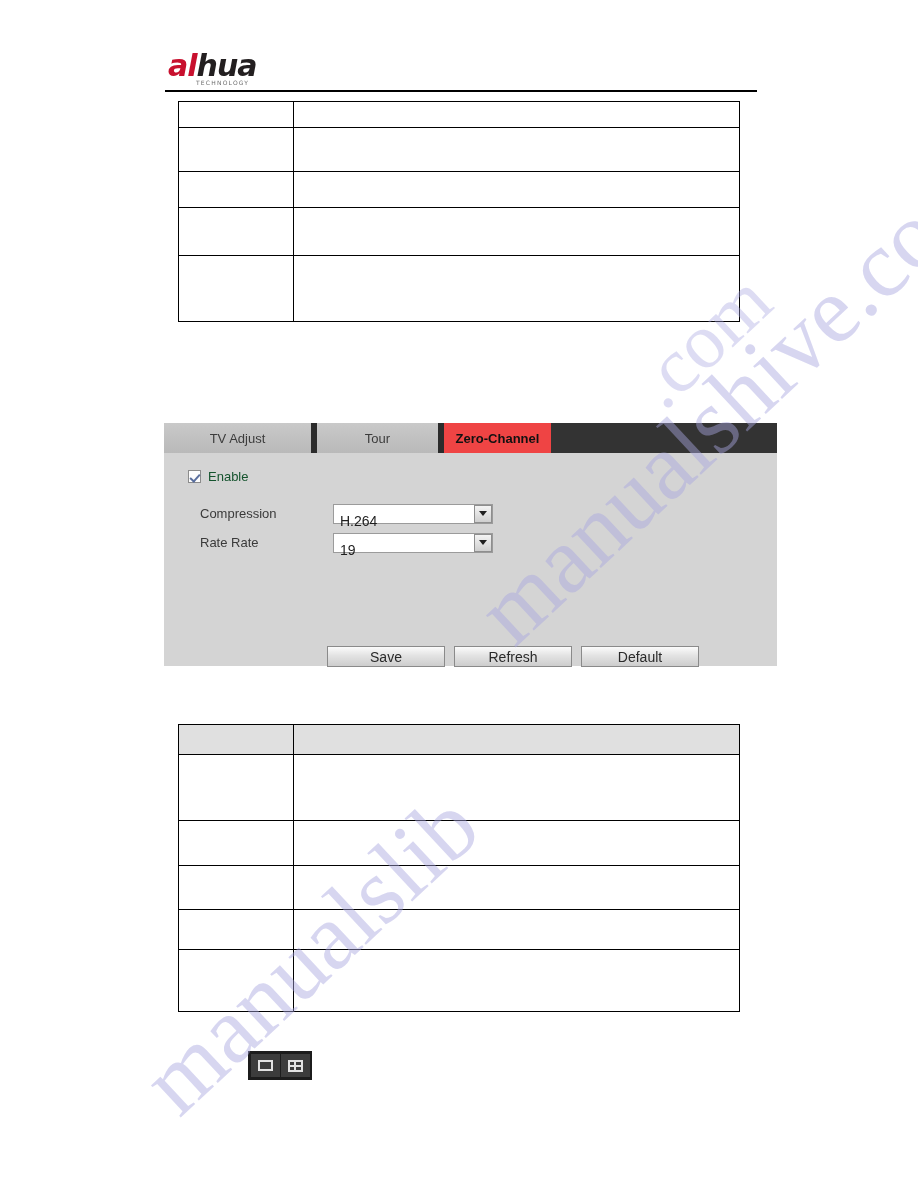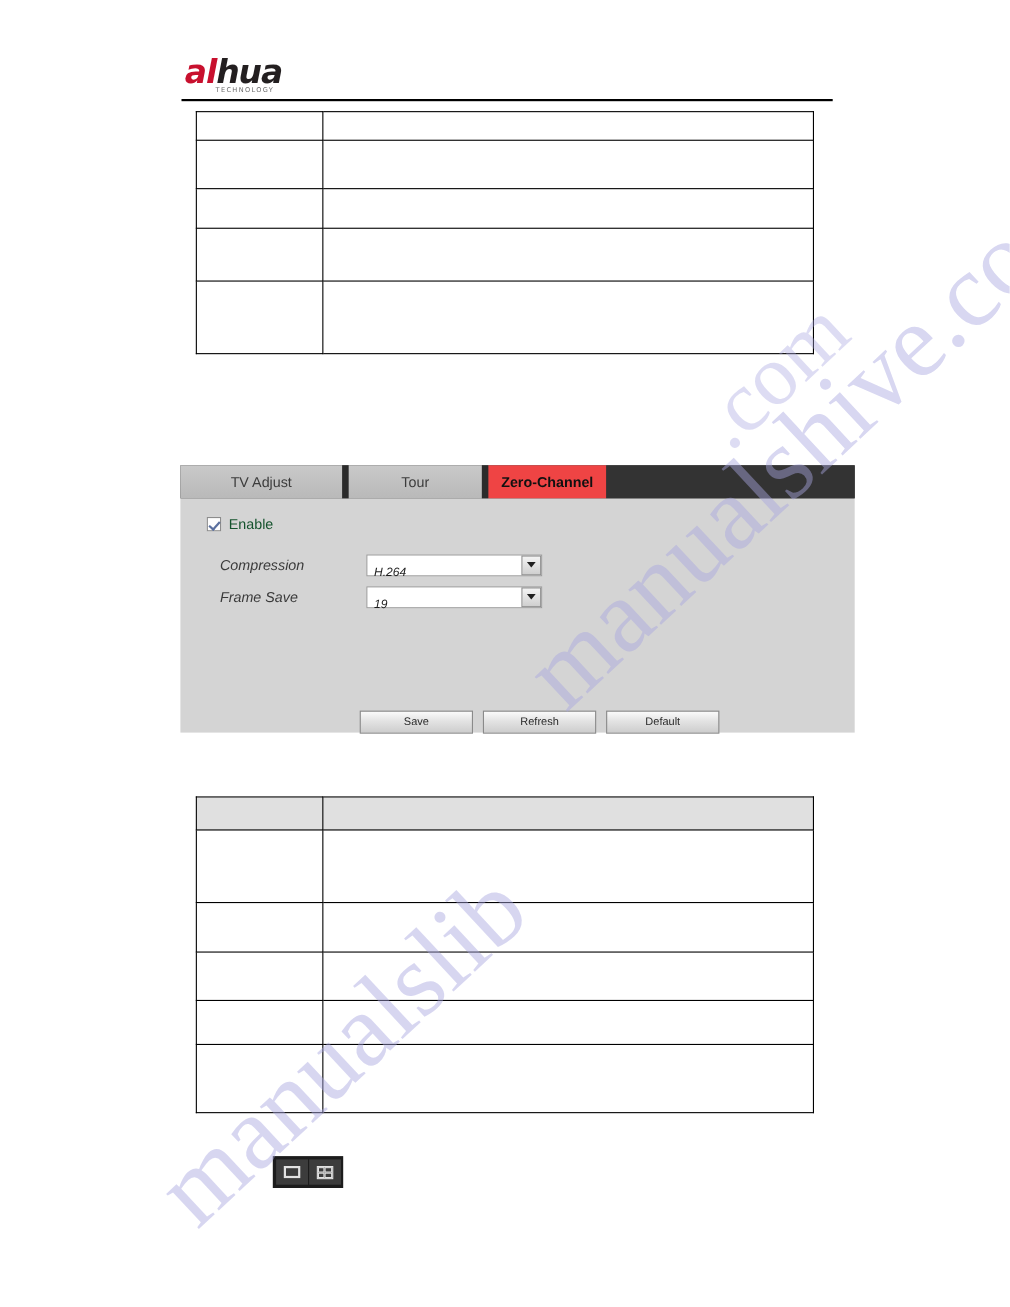--- a/index.html
+++ b/index.html
@@ -183,21 +183,20 @@
   }
   .enable-label {
     font-size: 13px;
     color: #14532d;
   }
 
   .form-grid {
     position: absolute;
     left: 36px;
     top: 46px;
-    font-style: italic;
   }
   .form-row {
     display: flex;
     align-items: center;
     height: 29px;
   }
   .form-label {
     width: 133px;
     font-size: 13px;
     color: #3a3a3a;
@@ -206,21 +205,21 @@
     position: relative;
     width: 160px;
     height: 20px;
     background: #ffffff;
     border: 1px solid #9b9b9b;
     box-sizing: border-box;
     display: flex;
     align-items: center;
   }
   .select-value {
-    font-size: 11px;
+    font-size: 14px;
     color: #1d1d1d;
     padding-left: 6px;
     flex: 1;
     white-space: nowrap;
     overflow: hidden;
     margin-top: 14px;
   }
   .select-arrow {
     width: 18px;
     height: 18px;
@@ -247,26 +246,26 @@
   }
 
   .button-row {
     position: absolute;
     left: 163px;
     top: 193px;
     display: flex;
     gap: 9px;
   }
   .btn {
-    width: 103px;
+    width: 118px;
     height: 21px;
     background: linear-gradient(to bottom, #fbfbfb 0%, #e3e3e3 45%, #cdcdcd 100%);
     border: 1px solid #8a8a8a;
     box-sizing: border-box;
-    font-size: 10px;
+    font-size: 14px;
     color: #2a2a2a;
     display: flex;
     align-items: center;
     justify-content: center;
     font-family: "Liberation Sans", sans-serif;
     cursor: pointer;
   }
 
   
   .viewmode-bar {
@@ -376,21 +375,21 @@
       <div class="form-row">
         <span class="form-label">Compression</span>
         <div class="select-box">
           <span class="select-value">H.264</span>
           <span class="select-arrow"></span>
         </div>
       </div>
 
 
       <div class="form-row">
-        <span class="form-label">Frame Save</span>
+        <span class="form-label">Rate Rate</span>
         <div class="select-box">
           <span class="select-value">19</span>
           <span class="select-arrow"></span>
         </div>
       </div>
 
 
     </div>
 
     <div class="button-row">

